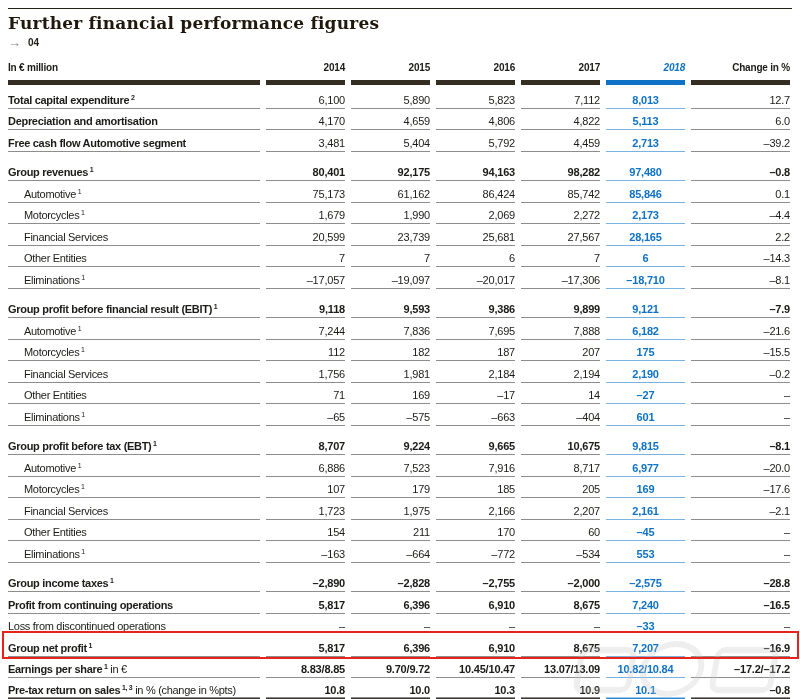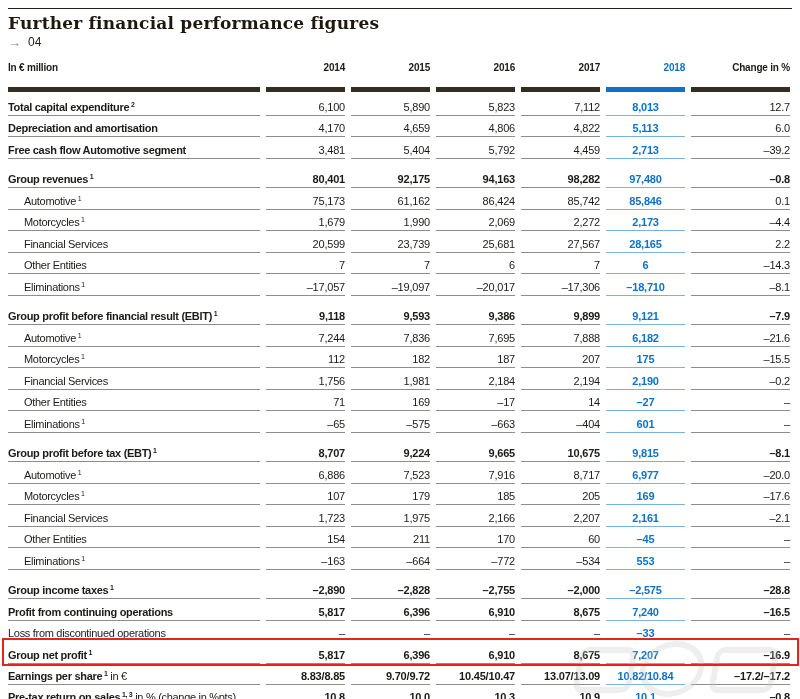--- a/index.html
+++ b/index.html
@@ -8,31 +8,31 @@
     padding:0 8px; background:#ffffff; overflow:hidden;
     font-family:"Liberation Sans", sans-serif; color:#1b1b17;
   }
   .top-rule{margin-top:8px; border-top:1.6px solid #25201a; height:0;}
   .title{
     margin:4px 0 0; font-family:"DejaVu Serif", serif; font-weight:700;
     font-size:17px; line-height:20px; color:#20180c; letter-spacing:.2px;
   }
   .ref{display:flex; align-items:center; gap:7px; height:16px; margin-top:1px;}
   .ref .arrow{color:#87827c; font-size:13px; line-height:13px;}
-  .ref .num{font-size:12px; font-weight:400; color:#25201a;}
+  .ref .num{font-size:10px; font-weight:700; color:#25201a;}
 
   .grid{display:grid; grid-template-columns:252px repeat(5,79px) 99px; column-gap:6px;}
 
   .thead{margin-top:12px; align-items:end;}
   .hcell{
-    border-bottom:5px solid #332d22; padding-bottom:14px;
+    border-bottom:5px solid #332d22; padding-bottom:7px;
     font-size:10px; font-weight:700; letter-spacing:-.2px; white-space:nowrap;
   }
   .hcell.rnum{text-align:right;}
-  .hcell.blue{color:#0f72c6; border-bottom-color:#0f72c6;}
+  .hcell.blue{color:#0f72c6; border-bottom-color:#0f72c6;font-style:italic;}
 
   .tbody{margin-top:2px;}
   .group + .group{margin-top:8px;}
   .row{height:21.5px; position:relative; align-items:end;}
   .cell{
     border-bottom:1.4px solid #8d8d8d; padding-bottom:2px;
     font-size:11px; letter-spacing:-.2px; white-space:nowrap; line-height:12px;
   }
   .cell.lbl{letter-spacing:-.3px; overflow:visible;}
   .cell.lbl.ind{padding-left:16px;}

